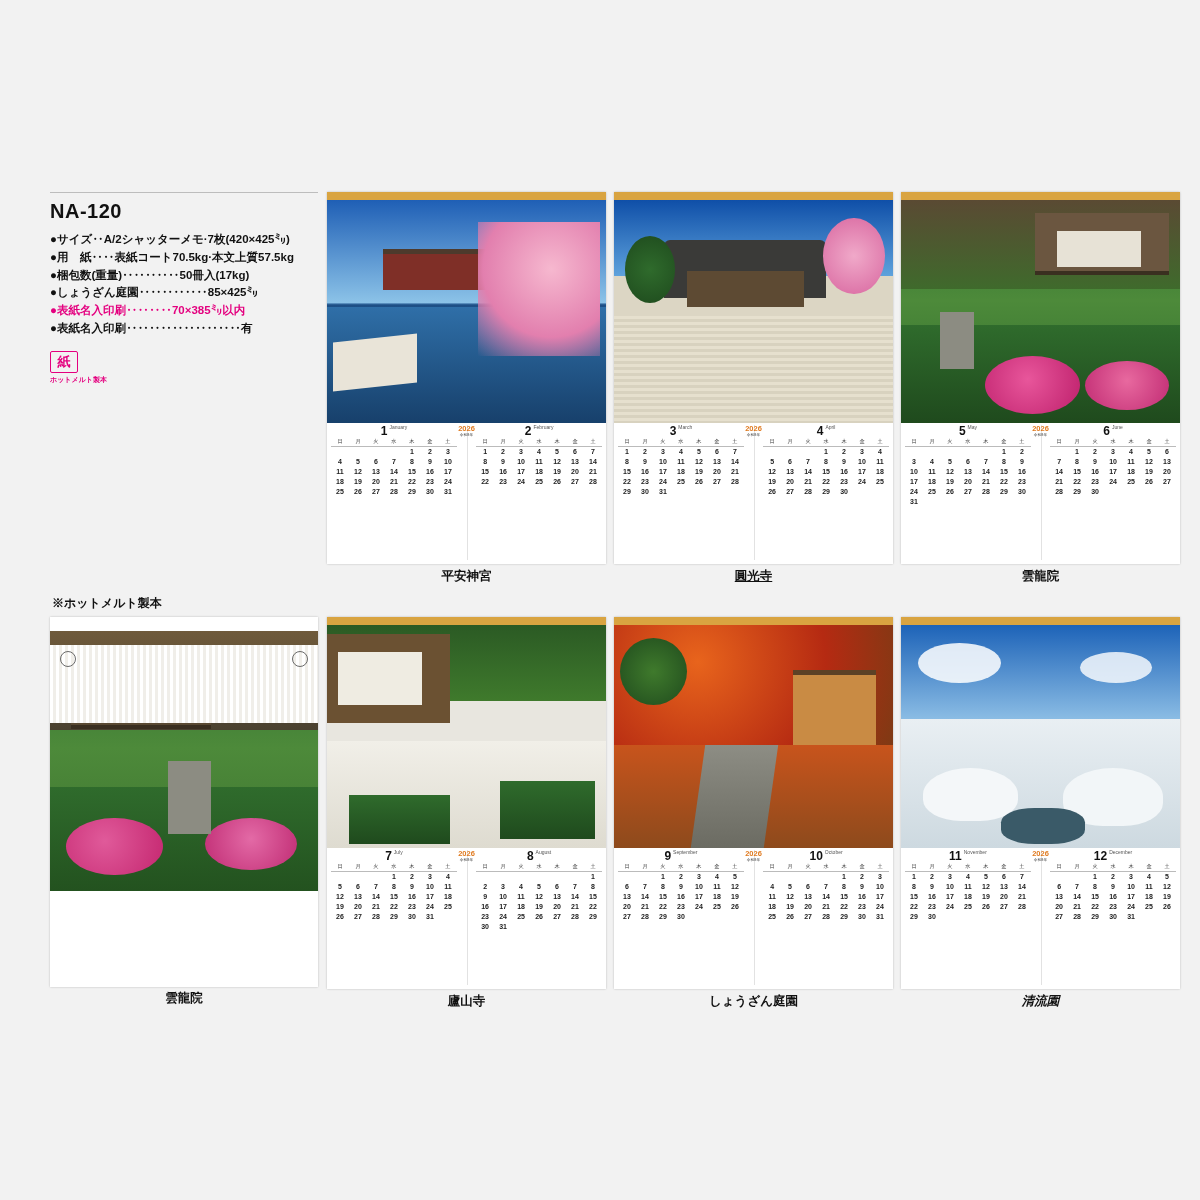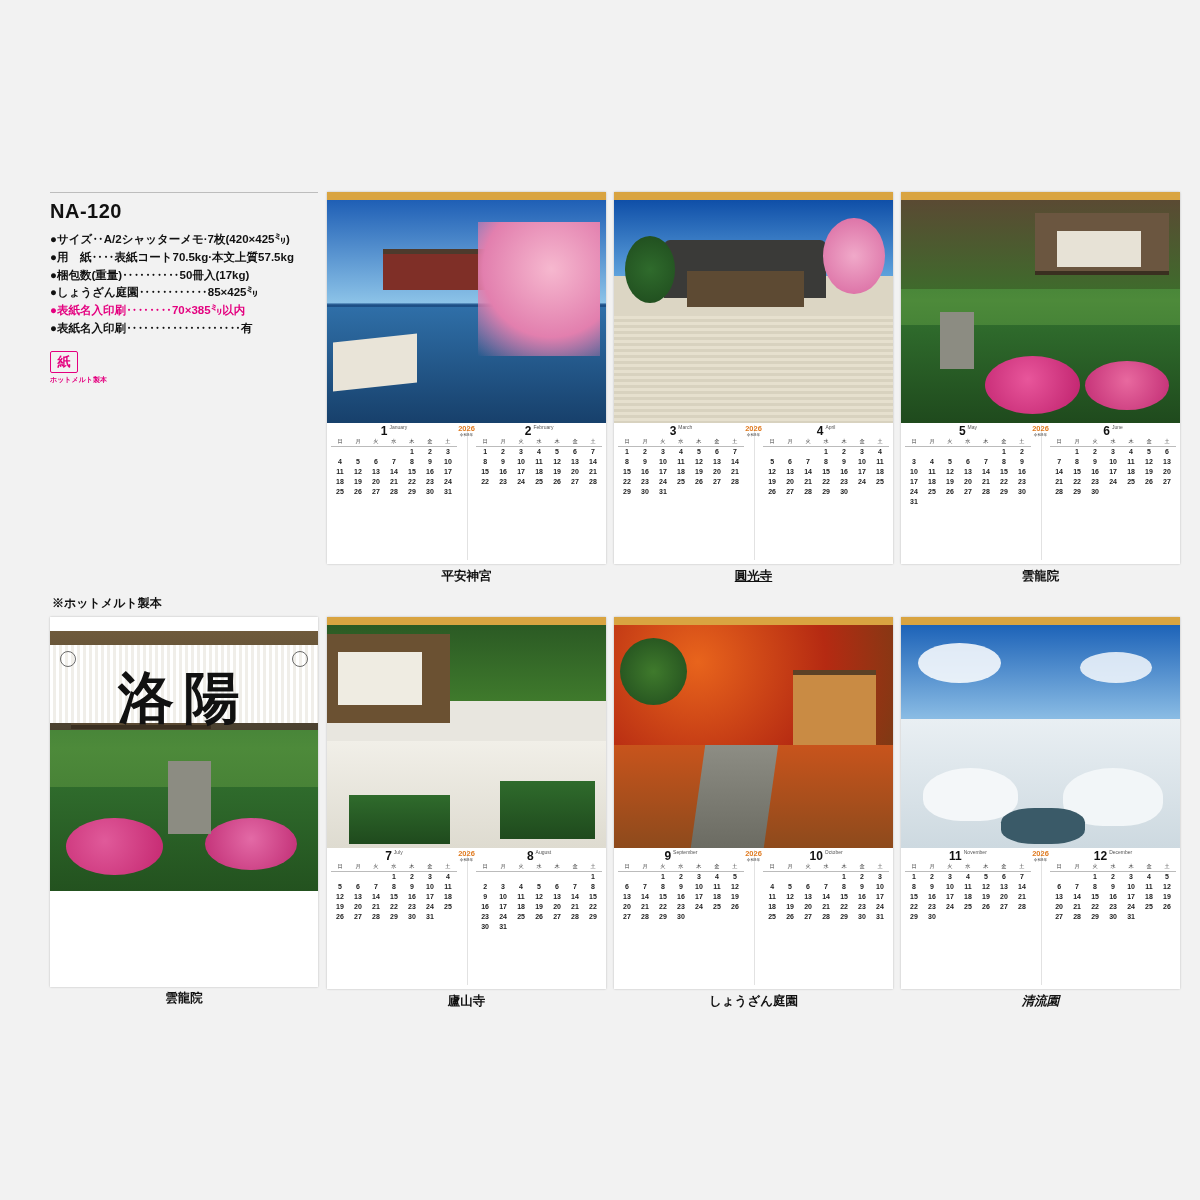--- a/index.html
+++ b/index.html
@@ -111,21 +111,20 @@
       <div class="scene" style="background:linear-gradient(#2f6f33,#4d8a3a 45%,#3c6f2e);">
         <div style="position:absolute;left:0;top:0;width:100%;height:38%;background:linear-gradient(#6f5a3b,#4a4130);"></div>
         <div style="position:absolute;left:8%;top:6%;width:52%;height:30%;background:#5a4a33;border-bottom:4px solid #3a2f20;"></div>
         <div style="position:absolute;left:16%;top:14%;width:30%;height:18%;background:#e7e2d6;"></div>
         <div style="position:absolute;left:0;bottom:0;width:100%;height:40%;background:linear-gradient(#2f6b2c,#23521f);"></div>
         <div style="position:absolute;left:6%;bottom:6%;width:36%;height:22%;background:radial-gradient(circle at 40% 40%,#e05a9a,#c4266f);border-radius:50%;"></div>
         <div style="position:absolute;right:8%;bottom:8%;width:34%;height:20%;background:radial-gradient(circle at 50% 40%,#e36aa6,#bf2a72);border-radius:50%;"></div>
         <div style="position:absolute;left:44%;bottom:22%;width:16%;height:28%;background:#8c8c82;"></div>
       </div>
       <div class="stripes"></div>
-      <div class="calligraphy">洛陽</div>
       <div class="logo"></div>
       <div class="logo2"></div>
     </div>
     <div class="slit"></div>
   </div>
   <div class="cap" style="left:50px;top:990px;width:268px;">雲龍院</div>
 
   <div id="sheet-host">
       <div class="sheet" style="left: 327px; top: 192px; width: 279px; height: 372px;">
     <div class="ringbar"></div>

